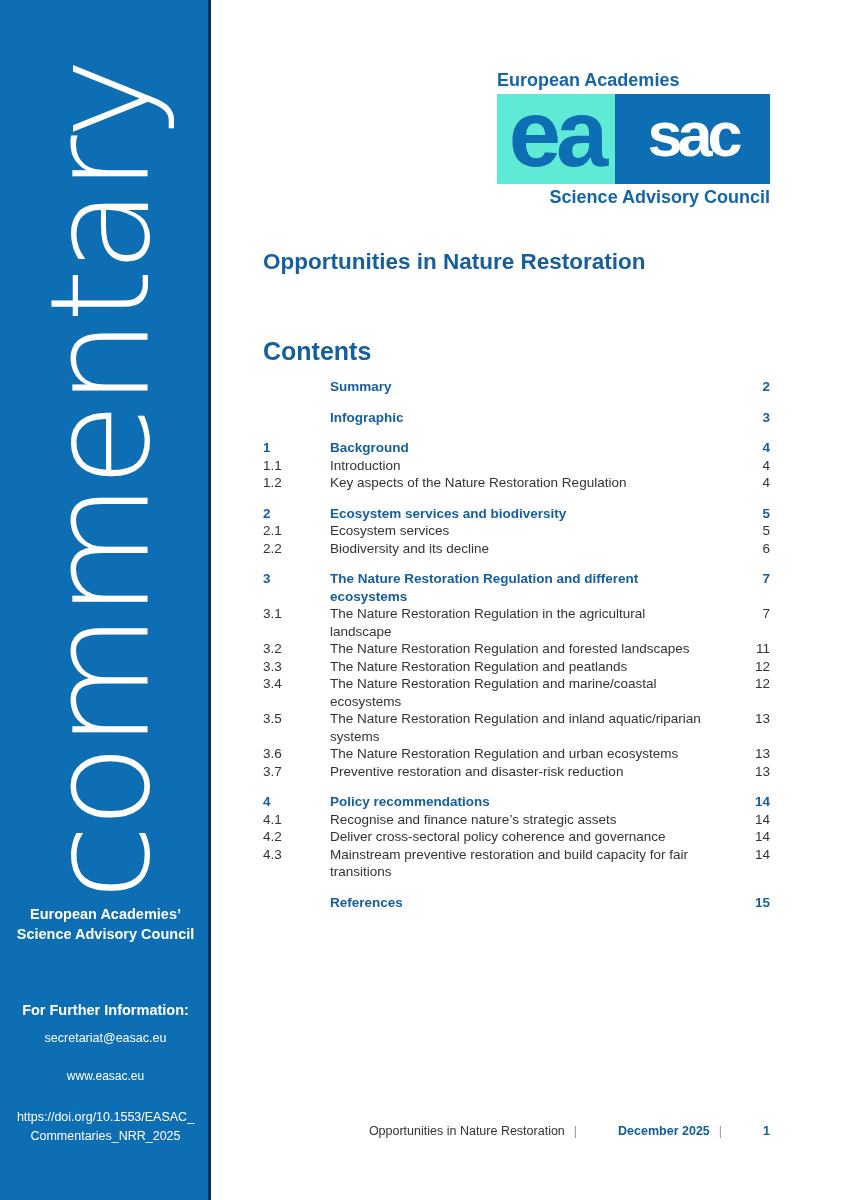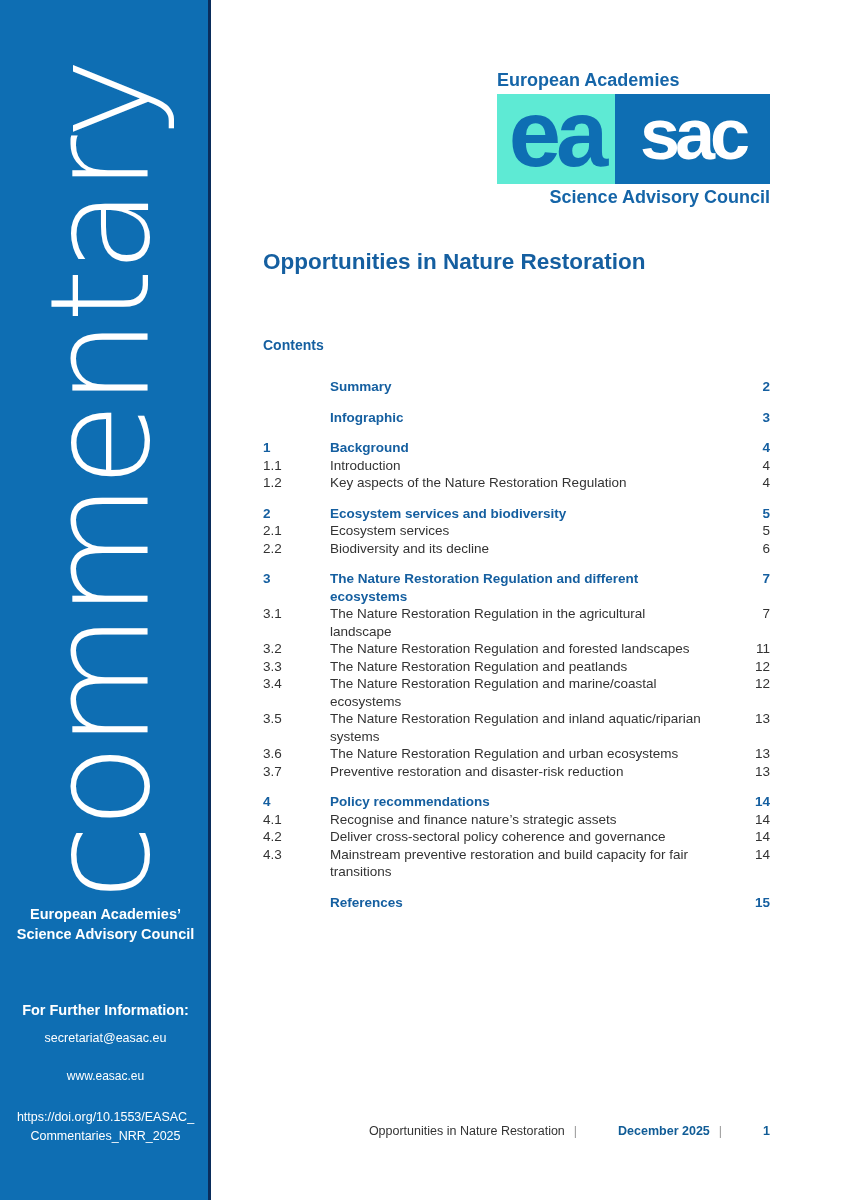--- a/index.html
+++ b/index.html
@@ -37,32 +37,32 @@
   .logo-boxes{display:flex;height:90px;margin-top:3px;}
   .logo-ea{
     width:118px;background:#5eead4;color:#0e6eb3;
     display:flex;align-items:center;justify-content:center;
     font-size:94px;font-weight:bold;letter-spacing:-5px;line-height:1;
     padding-bottom:10px;box-sizing:border-box;
   }
   .logo-sac{
     flex:1;background:#0e6eb3;color:#ffffff;
     display:flex;align-items:center;justify-content:center;
-    font-size:72px;font-weight:bold;letter-spacing:-5px;line-height:1;
+    font-size:63px;font-weight:bold;letter-spacing:-5px;line-height:1;
     padding-bottom:10px;box-sizing:border-box;
   }
   .logo-bottom{color:#1565a8;font-weight:bold;font-size:18px;text-align:right;margin-top:3px;}
 
   .doc-title{
     position:absolute;top:249px;left:0;margin:0;
     font-size:22.5px;font-weight:bold;color:#155fa0;
   }
   .contents-h{
     position:absolute;top:337px;left:0;margin:0;
-    font-size:14px;font-weight:bold;color:#155fa0;
+    font-size:25px;font-weight:bold;color:#155fa0;
   }
 
   
   .toc{position:absolute;top:378px;left:0;width:100%;font-size:13.5px;line-height:17.5px;color:#333333;}
   .toc-row{display:flex;gap:32px;}
   .toc-row.gap{margin-top:13px;}
   .toc-row.section{color:#155fa0;font-weight:bold;}
   .toc-num{width:35px;flex:none;}
   .toc-label{flex:1;padding-right:10px;}
   .toc-page{flex:none;min-width:22px;text-align:right;}

